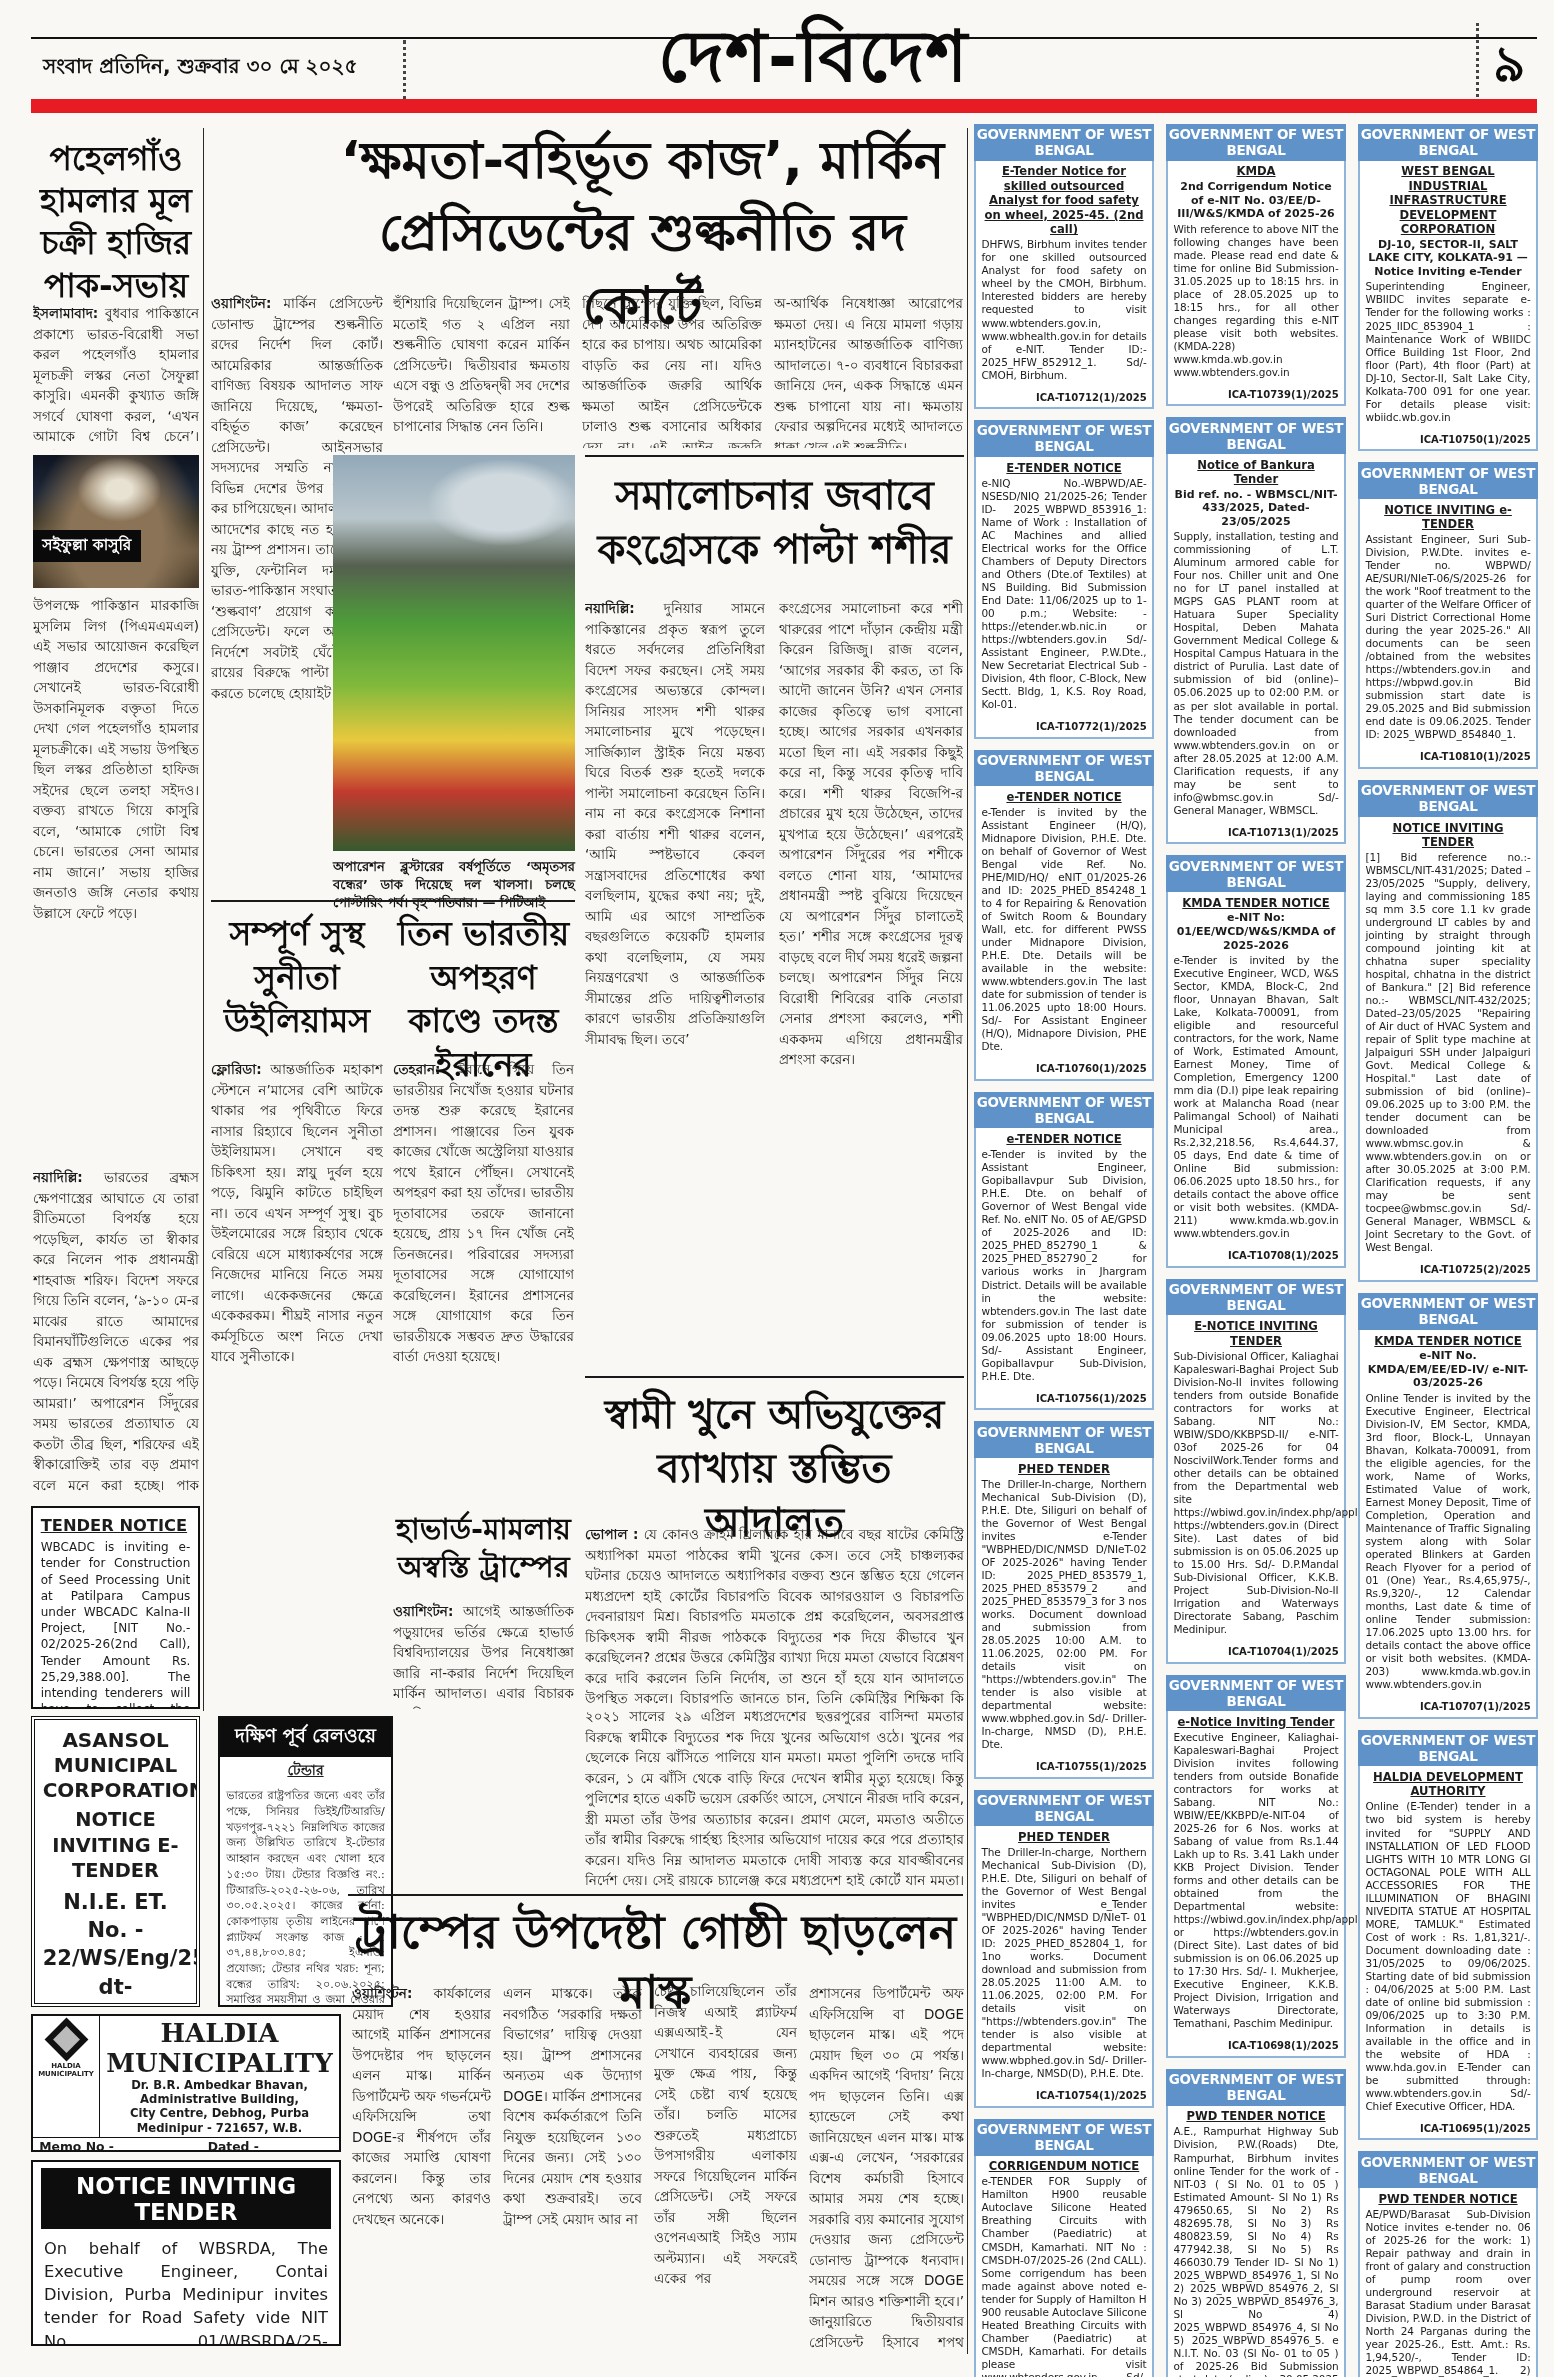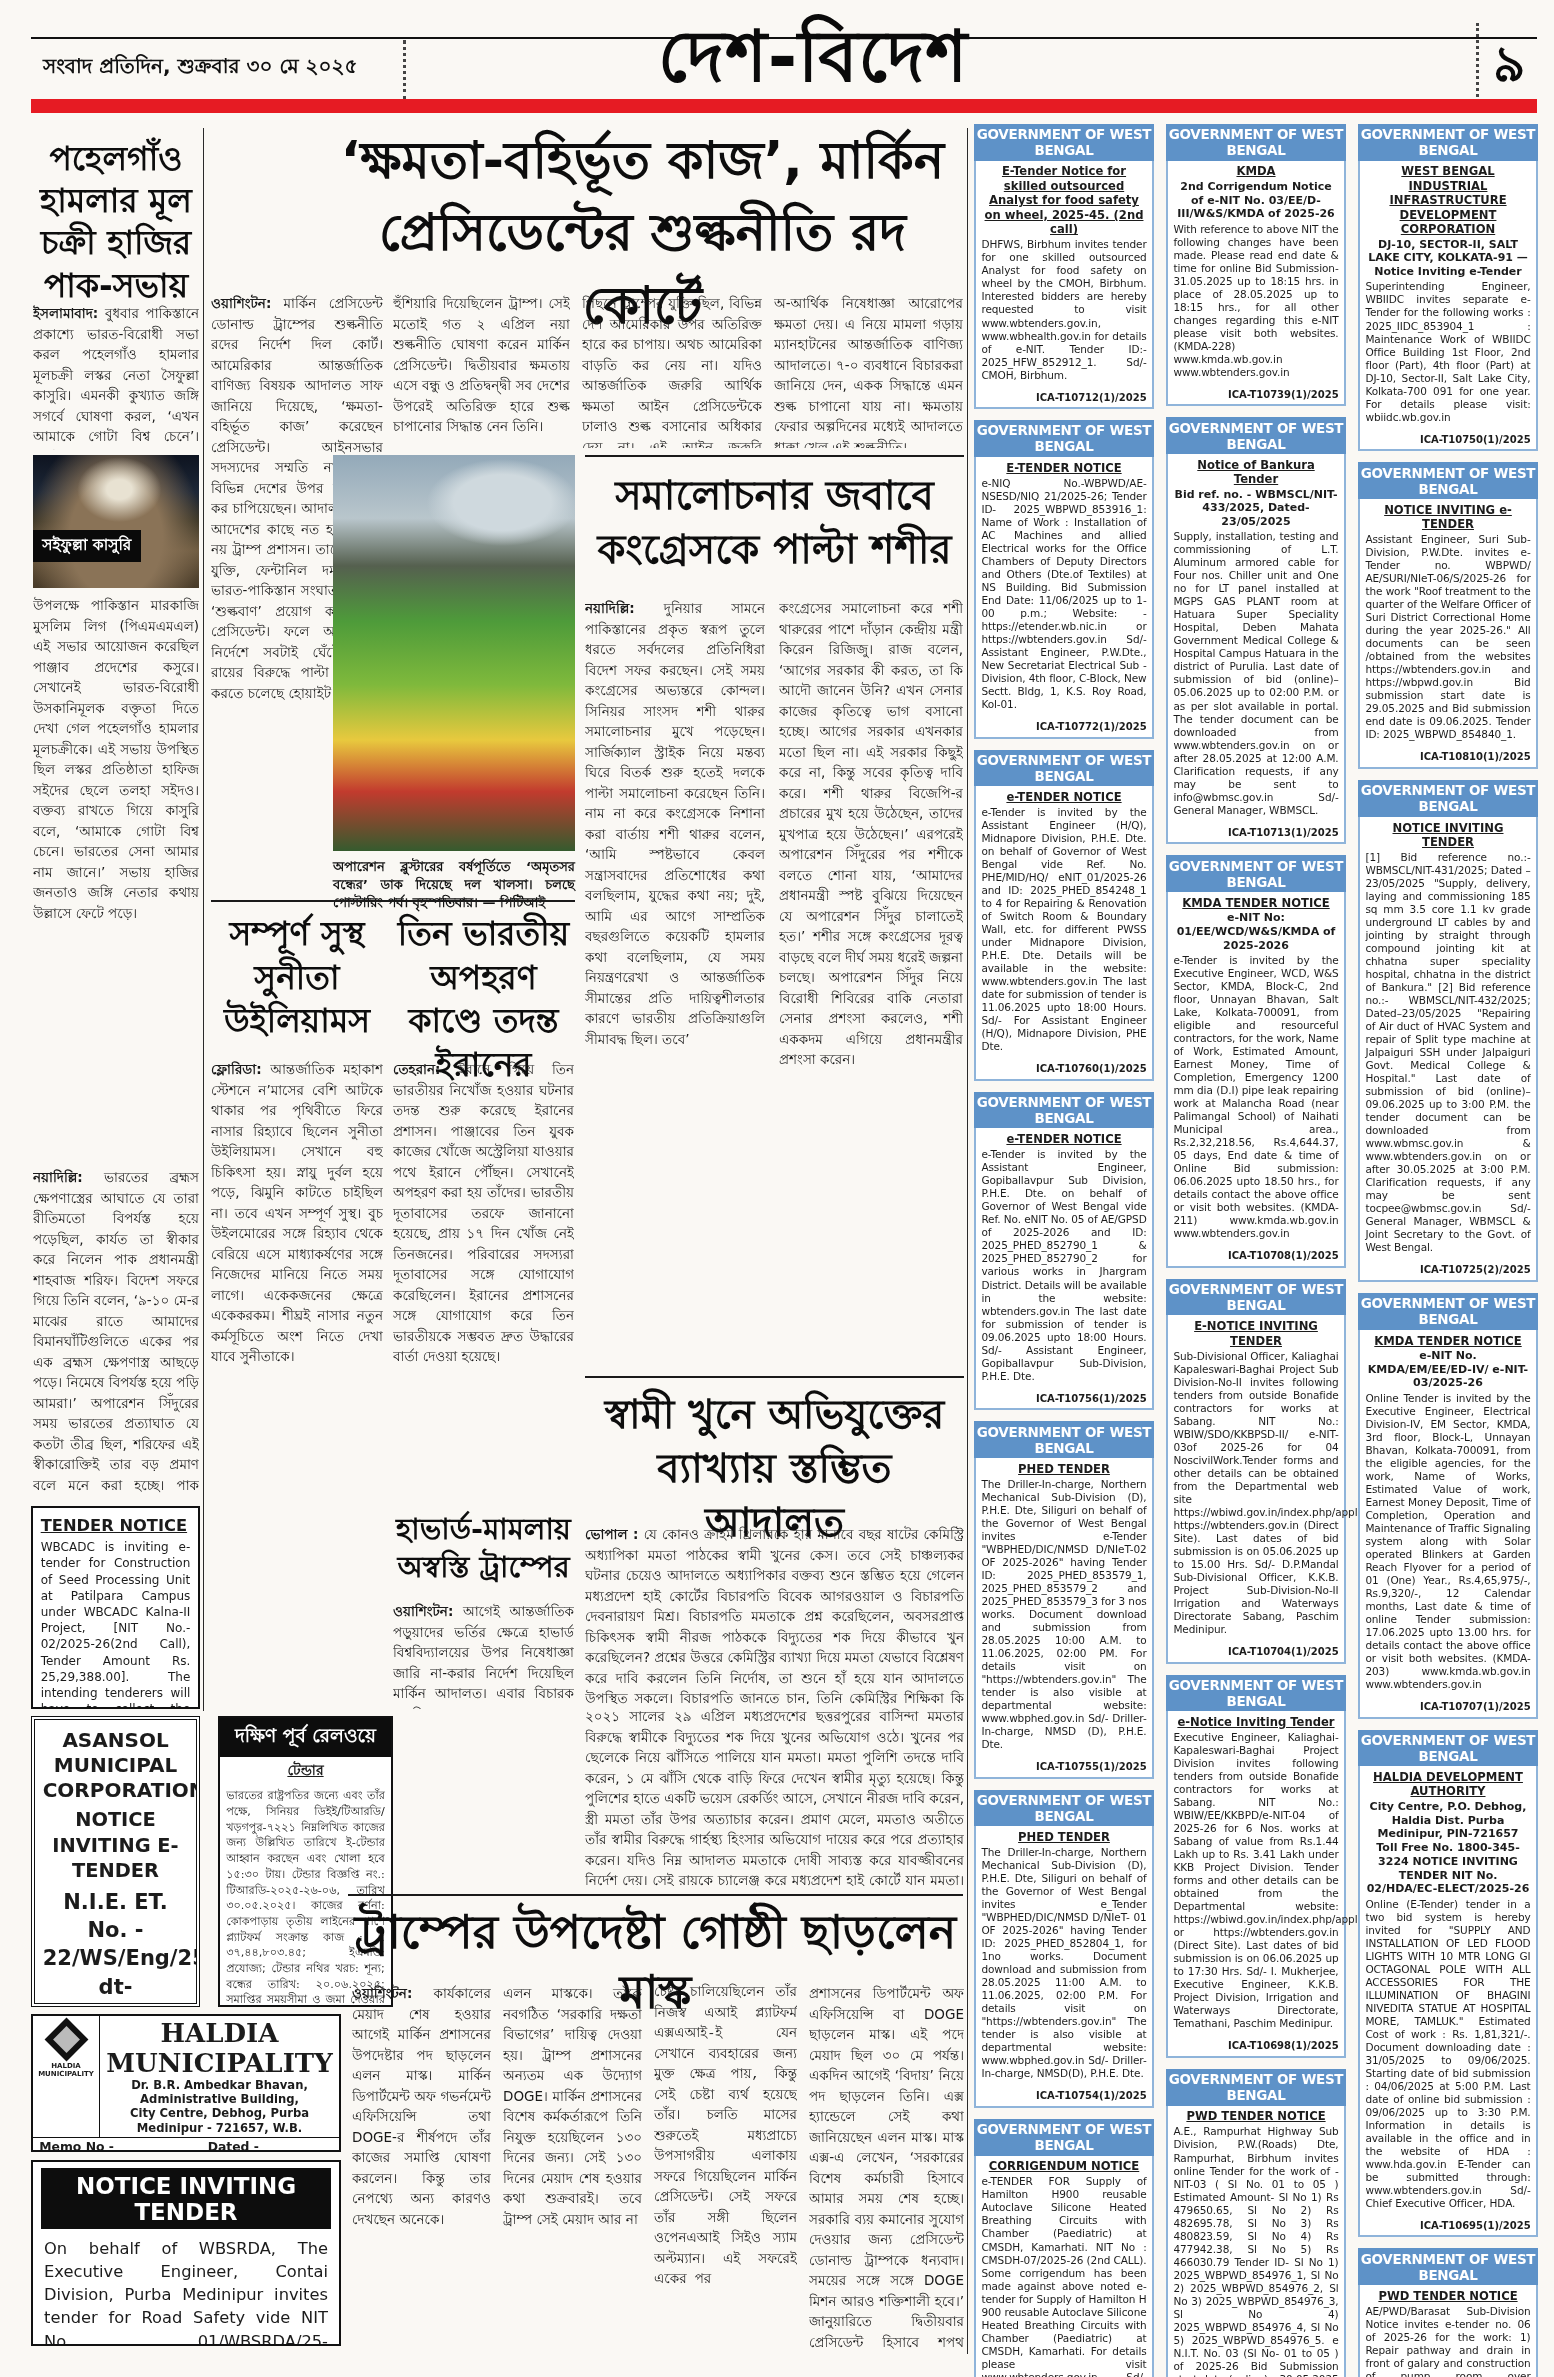--- a/index.html
+++ b/index.html
@@ -365,21 +365,20 @@
       <div class="n-sub">e-NIT No. KMDA/EM/EE/ED-IV/ e-NIT-03/2025-26</div>
       <div class="n-body">Online Tender is invited by the Executive Engineer, Electrical Division-IV, EM Sector, KMDA, 3rd floor, Block-L, Unnayan Bhavan, Kolkata-700091, from the eligible agencies, for the work, Name of Works, Estimated Value of work, Earnest Money Deposit, Time of Completion, Operation and Maintenance of Traffic Signaling system along with Solar operated Blinkers at Garden Reach Flyover for a period of 01 (One) Year., Rs.4,65,975/-, Rs.9,320/-, 12 Calendar months, Last date &amp; time of online Tender submission: 17.06.2025 upto 13.00 hrs. for details contact the above office or visit both websites. (KMDA-203) www.kmda.wb.gov.in www.wbtenders.gov.in</div>
       <div class="n-ica">ICA-T10707(1)/2025</div>
     </div>
   </div>
 
   <div class="notice">
     <div class="n-hdr">GOVERNMENT OF WEST BENGAL</div>
     <div class="n-box">
       <div class="n-title">HALDIA DEVELOPMENT AUTHORITY</div>
-      <div class="n-sub">City Centre, P.O. Debhog, Haldia Dist. Purba Medinipur, PIN-721657 Toll Free No. 1800-345-3224 NOTICE INVITING TENDER NIT No. 02/HDA/EC-ELECT/2025-26</div>
       <div class="n-body">Online (E-Tender) tender in a two bid system is hereby invited for "SUPPLY AND INSTALLATION OF LED FLOOD LIGHTS WITH 10 MTR LONG GI OCTAGONAL POLE WITH ALL ACCESSORIES FOR THE ILLUMINATION OF BHAGINI NIVEDITA STATUE AT HOSPITAL MORE, TAMLUK." Estimated Cost of work : Rs. 1,81,321/-. Document downloading date : 31/05/2025 to 09/06/2025. Starting date of bid submission : 04/06/2025 at 5:00 P.M. Last date of online bid submission : 09/06/2025 up to 3:30 P.M. Information in details is available in the office and in the website of HDA : www.hda.gov.in E-Tender can be submitted through: www.wbtenders.gov.in Sd/- Chief Executive Officer, HDA.</div>
       <div class="n-ica">ICA-T10695(1)/2025</div>
     </div>
   </div>
 
   <div class="notice">
     <div class="n-hdr">GOVERNMENT OF WEST BENGAL</div>
     <div class="n-box">
       <div class="n-title">PWD TENDER NOTICE</div>
 

